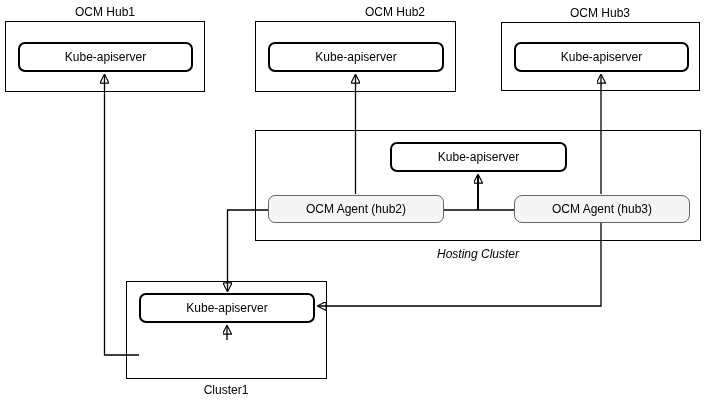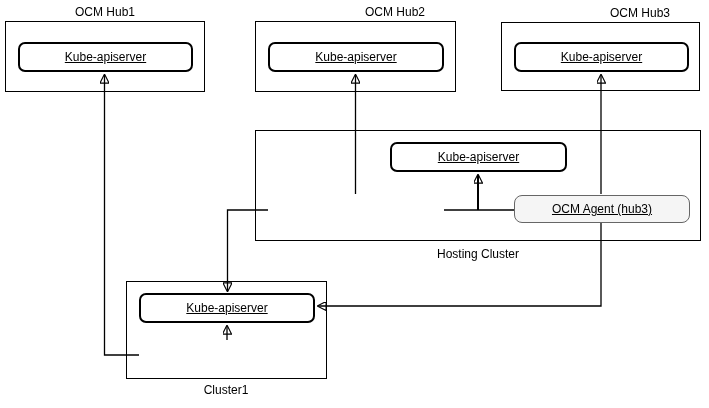--- a/index.html
+++ b/index.html
@@ -30,21 +30,20 @@
   }
   .node {
     position: absolute;
     display: flex;
     align-items: center;
     justify-content: center;
     font-size: 12px;
     line-height: 1;
     white-space: nowrap;
     z-index: 10;
-    text-decoration: underline;
   }
   .kube-node {
     border: 2px solid var(--node-border);
     border-radius: 7px;
     background: #ffffff;
   }
   .agent-node {
     border: 1.5px solid var(--agent-border);
     border-radius: 7px;
     background: var(--agent-fill);
@@ -72,21 +71,21 @@
   }
   #edges path.thick { stroke-width: 2px; }
 </style>
 </head>
 <body>
 
 <div id="canvas">
 
   <div class="diagram-label" style="left:105px; top:5px;">OCM Hub1</div>
   <div class="diagram-label" style="left:355px; top:5px;margin-left:40px;">OCM Hub2</div>
-  <div class="diagram-label" style="left:600px; top:6px;margin-left:40px;">OCM Hub3</div>
+  <div class="diagram-label" style="left:600px; top:6px;">OCM Hub3</div>
 
   <div class="outer-box" style="left:5px; top:21px; width:200px; height:71px;"></div>
   <div class="outer-box" style="left:255px; top:21px; width:201px; height:71px;"></div>
   <div class="outer-box" style="left:501px; top:22px; width:199px; height:69px;"></div>
   <div class="outer-box" style="left:255px; top:130px; width:446px; height:111px;"></div>
   <div class="outer-box" style="left:126px; top:281px; width:201px; height:98px;"></div>
 
   <svg id="edges" viewBox="0 0 709 408" xmlns="http://www.w3.org/2000/svg">
     <defs>
       <marker id="arrow" viewBox="0 0 10 10" refX="9" refY="5" markerWidth="10" markerHeight="9" orient="auto" markerUnits="userSpaceOnUse">
@@ -109,19 +108,20 @@
     <path d="M601,194 L601,75" marker-end="url(#arrow)"></path>
 
     <path d="M601,223 L601,306 L318,306" marker-end="url(#arrow)"></path>
   </svg>
 
   <div class="node kube-node" style="left:18px; top:42px; width:175px; height:30px;">Kube-apiserver</div>
   <div class="node kube-node" style="left:268px; top:42px; width:176px; height:30px;">Kube-apiserver</div>
   <div class="node kube-node" style="left:514px; top:42px; width:175px; height:30px;">Kube-apiserver</div>
 
   <div class="node kube-node" style="left:390px; top:142px; width:177px; height:30px;">Kube-apiserver</div>
+  <div class="node agent-node" style="left:268px; top:195px; width:176px; height:28px;">OCM Agent (hub2)</div>
   <div class="node agent-node" style="left:514px; top:195px; width:176px; height:28px;border-radius:8px;">OCM Agent (hub3)</div>
-  <div class="diagram-label" style="left:478px; top:247px;">Hosting Cluster</div>
+  <div class="diagram-label" style="left:478px; top:247px;font-style:italic;">Hosting Cluster</div>
 
   <div class="node kube-node" style="left:139px; top:293px; width:176px; height:30px;">Kube-apiserver</div>
   <div class="diagram-label" style="left:226px; top:383px;">Cluster1</div>
 
 </div>
 
 </body></html>

